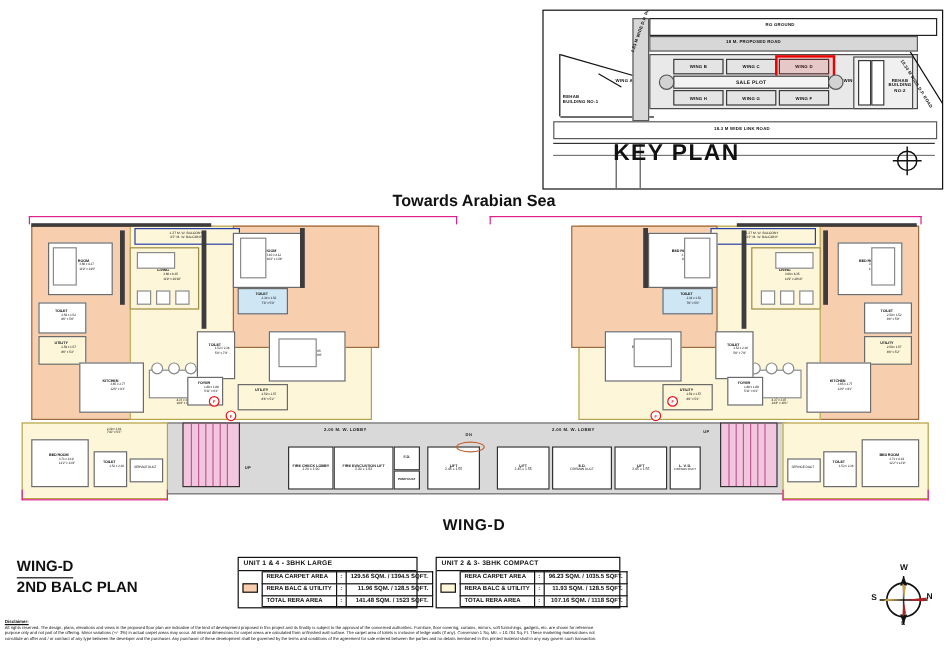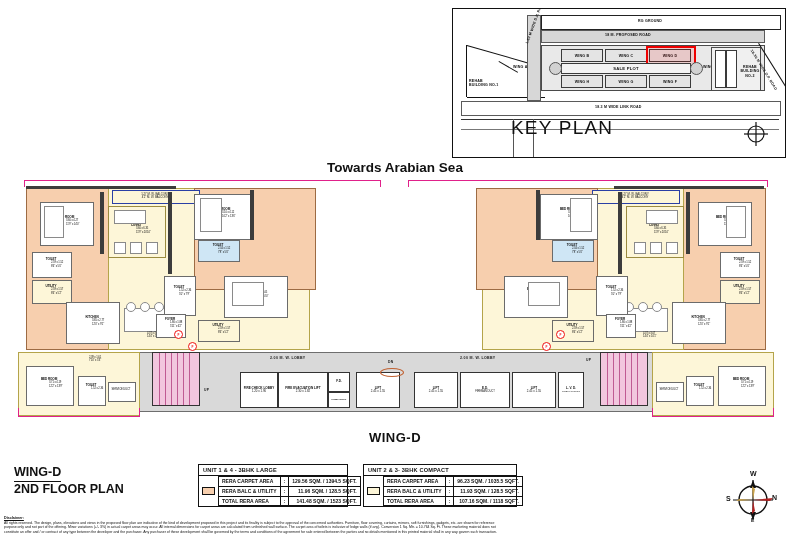--- a/index.html
+++ b/index.html
@@ -12,21 +12,21 @@
 
   
   #keyplan{left:452px;top:8px;width:332px;height:148px;border:1px solid #111;background:#fff;}
   #keyplan .kp-inner{position:absolute;left:0;top:0;right:0;bottom:0;overflow:hidden;}
   .kp-road{position:absolute;background:#d7d7d7;border:1px solid #5a5a5a;}
   .kp-band{position:absolute;background:#c9c9c9;border:1px solid #4a4a4a;}
   .kp-wing{position:absolute;background:#e4e4e4;border:1px solid #3a3a3a;display:flex;align-items:center;justify-content:center;}
   .kp-lbl{font-size:3.6px;letter-spacing:.2px;color:#111;white-space:nowrap;font-weight:bold;}
   .kp-lbl.big{font-size:4.2px;}
   .kp-hl{position:absolute;border:2px solid #ee0000;background:rgba(255,0,0,.12);}
-  .kp-title{position:absolute;left:58px;top:108px;font-size:19px;font-weight:normal;letter-spacing:1.2px;}
+  .kp-title{position:absolute;left:58px;top:108px;font-size:19px;font-weight:bold;letter-spacing:1.2px;}
   .kp-diag{position:absolute;border-top:1.6px solid #111;transform-origin:0 0;}
   .kp-north{position:absolute;right:16px;bottom:10px;width:26px;height:26px;}
 
   
   #sea-title{left:0;top:160px;width:790px;text-align:center;font-size:13.5px;font-weight:bold;}
   #wing-title{left:0;top:430px;width:790px;text-align:center;font-size:13px;font-weight:bold;letter-spacing:.5px;}
   #plan-label{left:14px;top:465px;font-size:12.5px;font-weight:bold;line-height:15px;}
   #plan-label .u{border-bottom:1.4px solid #111;display:inline-block;padding-bottom:1px;}
 
   
@@ -355,21 +355,21 @@
   <div class="wall" style="left:606px;top:6px;width:150px;height:3px;"></div>
 
   <div class="magenta" style="left:10px;top:228px;width:120px;height:8px;border-top:none;"></div>
   <div class="magenta" style="left:644px;top:228px;width:120px;height:8px;border-top:none;"></div>
 </div>
 
 <div class="abs" id="wing-title">WING-D</div>
 
 <div class="abs" id="plan-label">
   <span class="u">WING-D</span><br>
-  <span>2ND FLOOR PLAN</span>
+  <span>2ND BALC PLAN</span>
 </div>
 
 <div class="legend" style="left:198px;top:464px;width:148px;">
   <div class="ltitle">UNIT  1 &amp; 4  -  3BHK LARGE</div>
   <table>
     <tbody>
         <tr>
       <td class="sw" rowspan="3"><span class="swatch" style="background:#f7cfae;"></span></td>
       <td>RERA CARPET AREA</td>
       <td class="colon">:</td>

